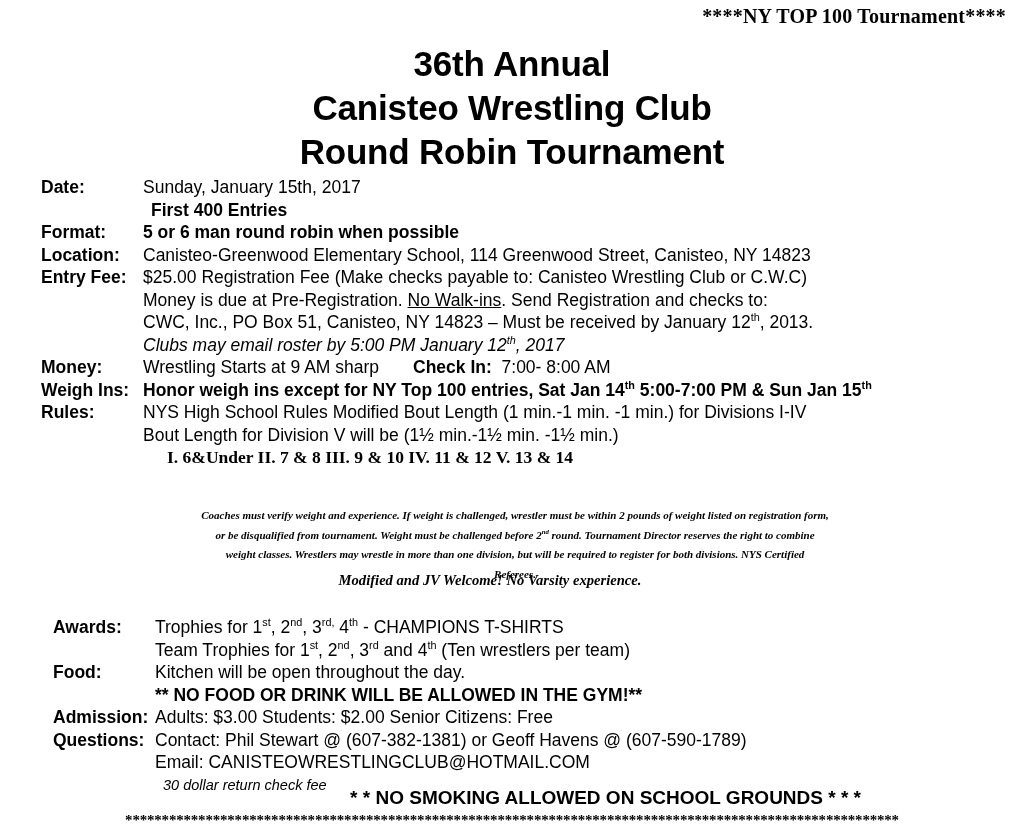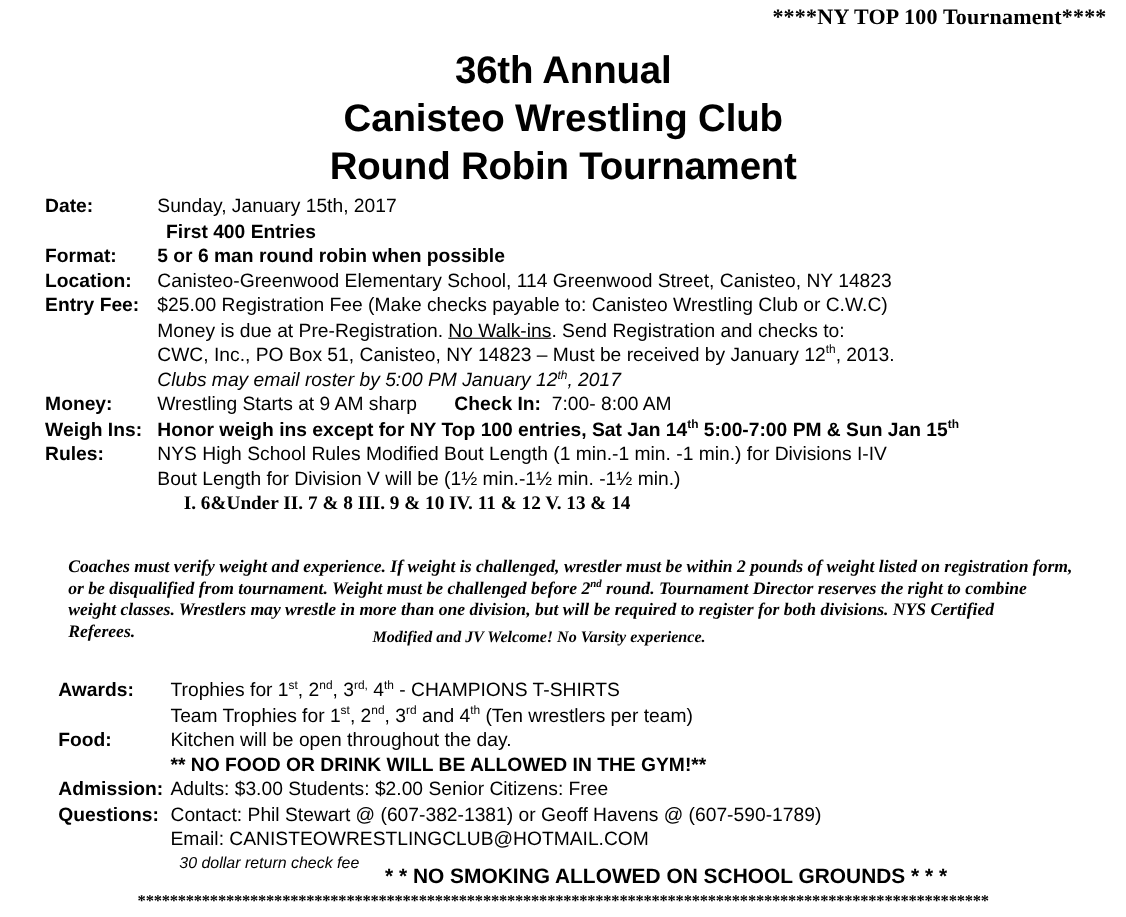--- a/index.html
+++ b/index.html
@@ -91,24 +91,25 @@
     font-size: 14px;
     font-weight: bold;
   }
 
   
   .fineprint {
     position: absolute;
     top: 506px;
     left: 62px;
     width: 906px;
+    text-align: center;
     font-family: "Liberation Serif", serif;
     font-style: italic;
     font-weight: bold;
-    font-size: 16px;
+    font-size: 11px;
     line-height: 19.6px;
   }
   .fineprint .ln { display: block; white-space: nowrap; }
 
   .modified-line {
     position: absolute;
     top: 572px;
     left: 0;
     width: 980px;
     text-align: center;

